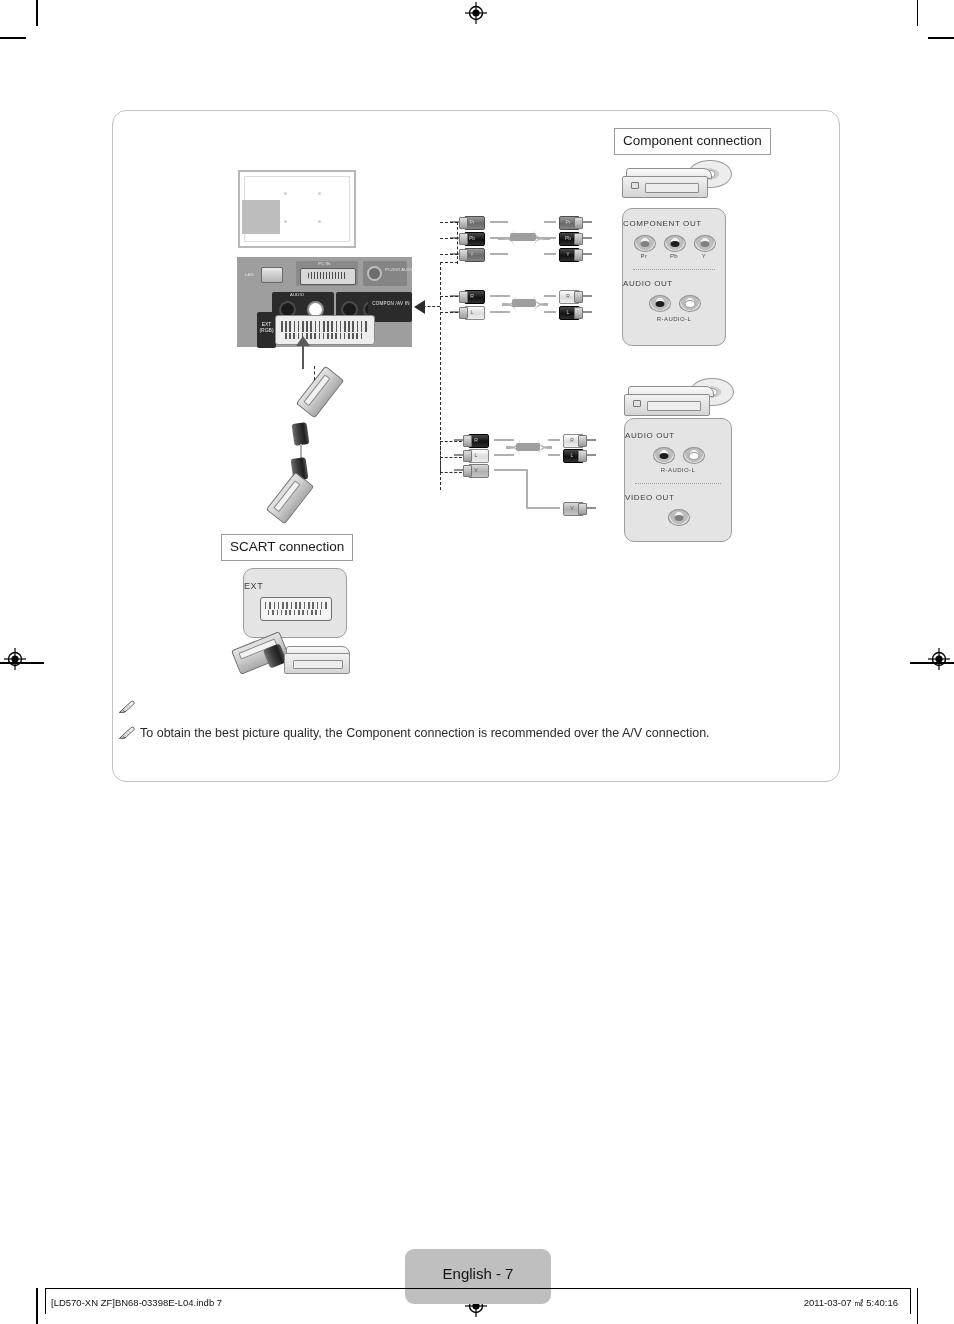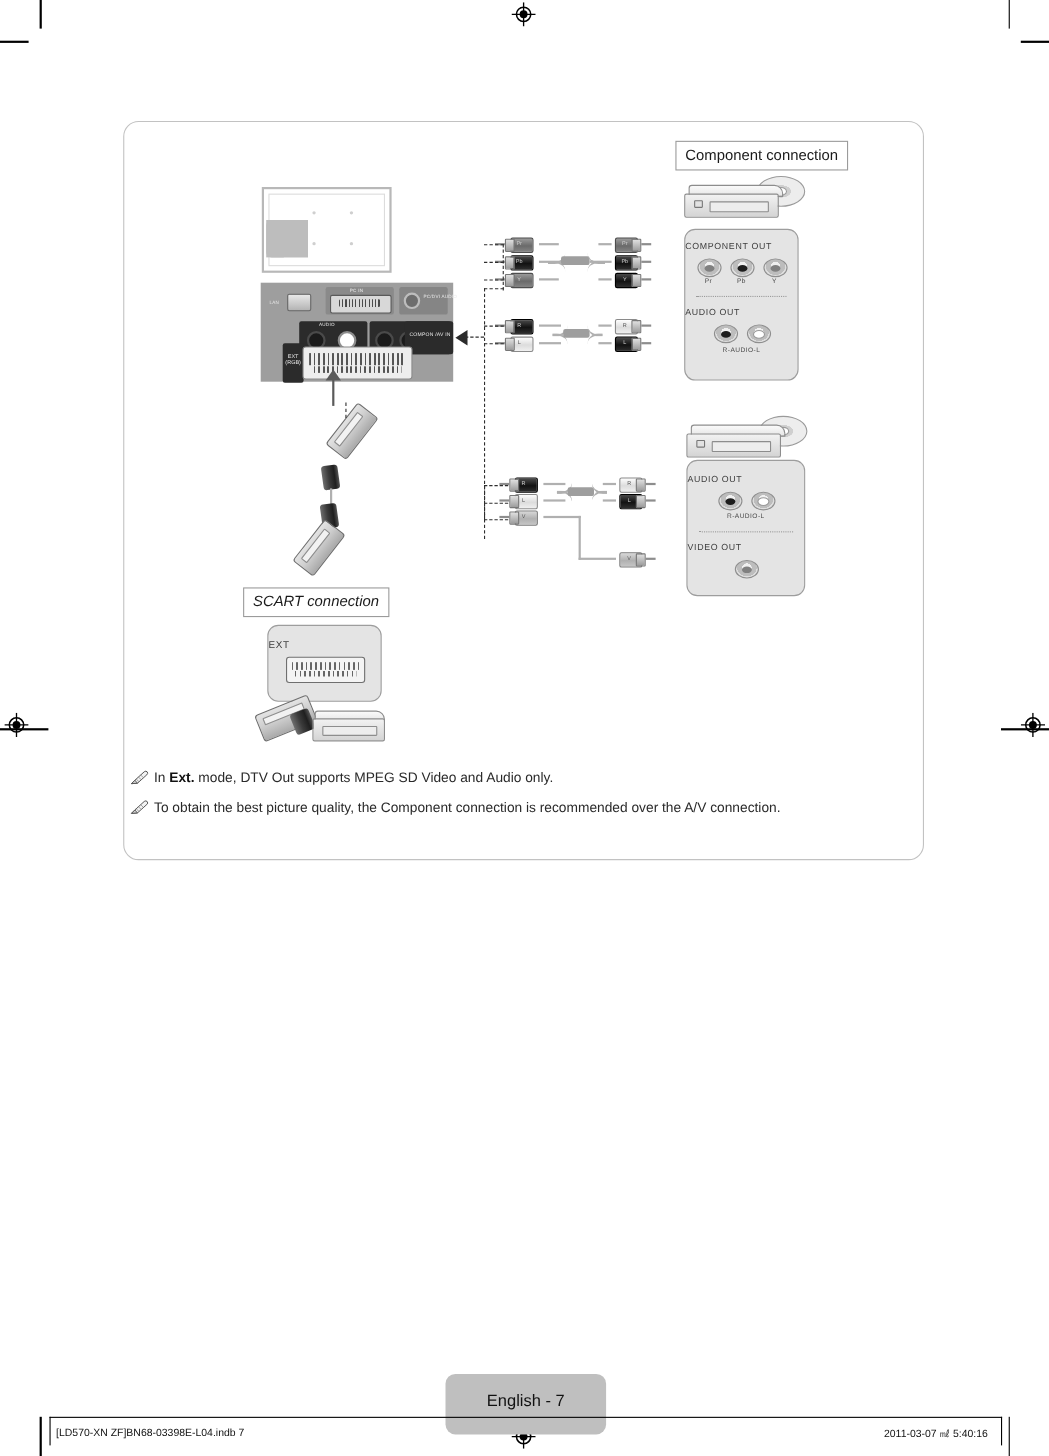--- a/index.html
+++ b/index.html
@@ -440,21 +440,21 @@
     <circle cx="11" cy="11" r="3.6" fill="#000"></circle>
     <line x1="11" y1="0" x2="11" y2="22" stroke="#000" stroke-width="1.2"></line>
     <line x1="0" y1="11" x2="22" y2="11" stroke="#000" stroke-width="1.2"></line>
   </svg>
 </div>
 
 <div id="content-frame"></div>
 
 <div class="callout" style="left:614px;top:128px;">Component connection</div>
 
-<div class="callout" style="left:221px;top:534px;font-style:italic;">SCART connection</div>
+<div class="callout" style="left:221px;top:534px;">SCART connection</div>
 
 <div id="tv-screen">
   <div class="inner"></div>
   <div class="bracket"></div>
   <div class="tv-dot" style="left:44px;top:20px;"></div>
   <div class="tv-dot" style="left:78px;top:20px;"></div>
   <div class="tv-dot" style="left:44px;top:48px;"></div>
   <div class="tv-dot" style="left:78px;top:48px;"></div>
 </div>
 
@@ -756,23 +756,20 @@
   <div class="note-row">
     <span class="note-icon">
       <svg viewBox="0 0 22 18" width="17" height="14">
         <path d="M2 16 L6 12 L17 2 Q19 0.5 20.5 2.2 Q22 4 20 5.6 L9 15.5 Z" fill="#f2f2f2" stroke="#4a4a4a" stroke-width="1.1" stroke-linejoin="round"></path>
         <path d="M6 12 L9 15.5 L2 16 Z" fill="#cfcfcf" stroke="#4a4a4a" stroke-width="1"></path>
         <path d="M7.5 10.5 L11 14" stroke="#8a8a8a" stroke-width="0.9"></path>
         <path d="M10 8 L13.5 11.5" stroke="#8a8a8a" stroke-width="0.9"></path>
         <path d="M12.5 5.5 L16 9" stroke="#8a8a8a" stroke-width="0.9"></path>
       </svg>
     </span>
-    <span class="note-text">
-      <span>In </span><b>Ext.</b><span> mode, DTV Out supports MPEG SD Video and Audio only.</span>
-    </span>
   </div>
 
   <div class="note-row">
     <span class="note-icon">
       <svg viewBox="0 0 22 18" width="17" height="14">
         <path d="M2 16 L6 12 L17 2 Q19 0.5 20.5 2.2 Q22 4 20 5.6 L9 15.5 Z" fill="#f2f2f2" stroke="#4a4a4a" stroke-width="1.1" stroke-linejoin="round"></path>
         <path d="M6 12 L9 15.5 L2 16 Z" fill="#cfcfcf" stroke="#4a4a4a" stroke-width="1"></path>
         <path d="M7.5 10.5 L11 14" stroke="#8a8a8a" stroke-width="0.9"></path>
         <path d="M10 8 L13.5 11.5" stroke="#8a8a8a" stroke-width="0.9"></path>
         <path d="M12.5 5.5 L16 9" stroke="#8a8a8a" stroke-width="0.9"></path>

